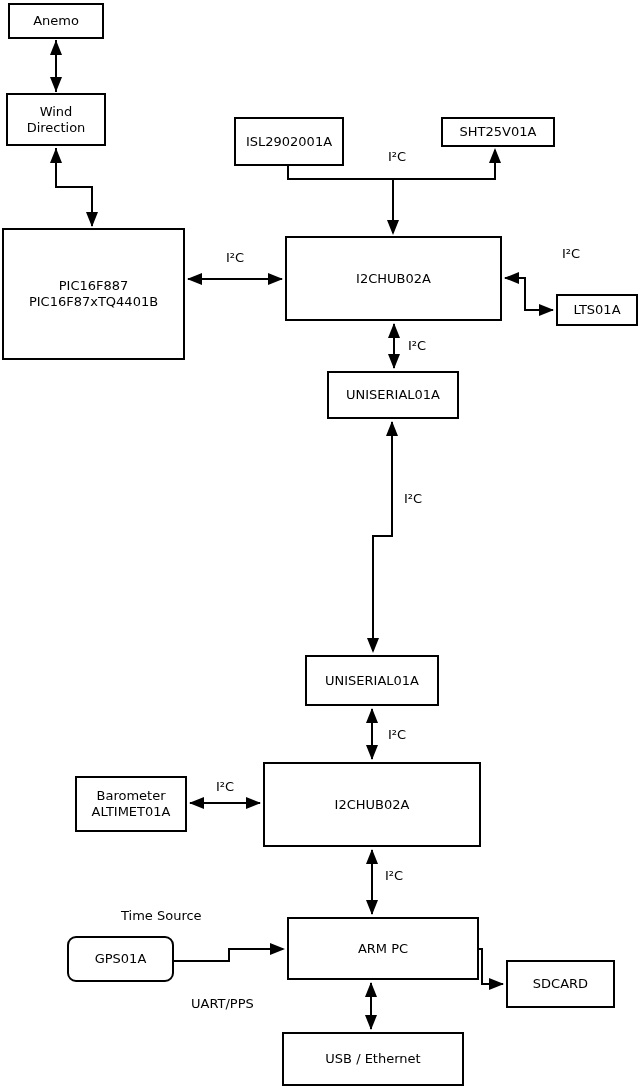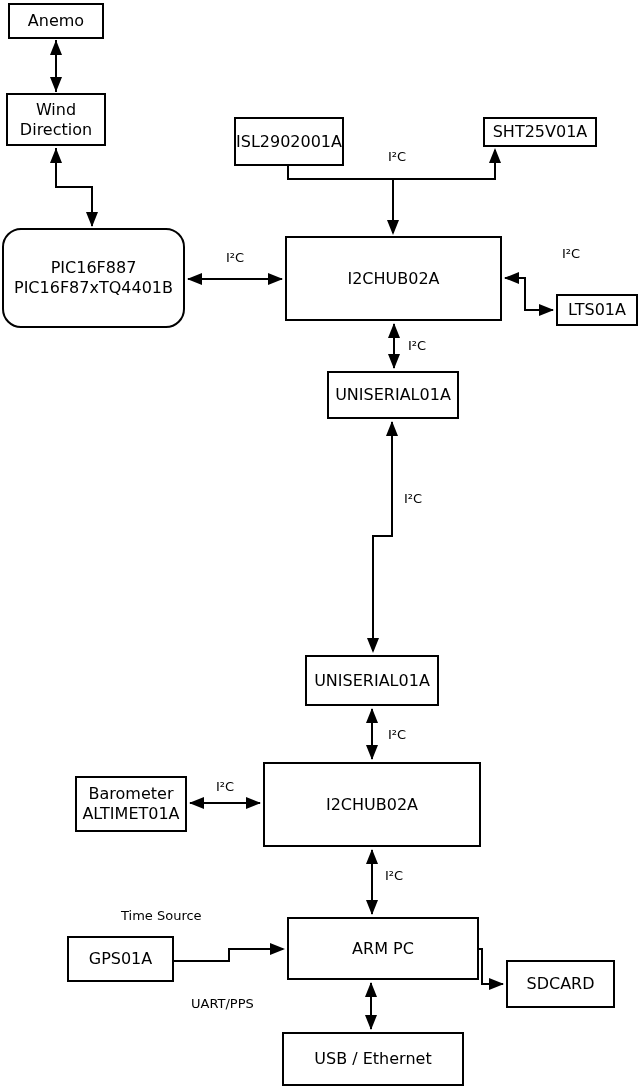--- a/index.html
+++ b/index.html
@@ -25,21 +25,21 @@
   .edges polygon { fill: #000000; stroke: none; }
   .node {
     position: absolute;
     box-sizing: border-box;
     border: 2px solid #000000;
     background: #ffffff;
     display: flex;
     align-items: center;
     justify-content: center;
     text-align: center;
-    font-size: 16px;
+    font-size: 13px;
     line-height: 1.22;
   }
   .lbl {
     position: absolute;
     font-size: 13px;
     white-space: nowrap;
   }
 </style>
 </head>
 <body>
@@ -119,32 +119,32 @@
     <span>Anemo</span>
   </div>
 
   <div class="node" style="left:6px; top:93px; width:100px; height:53px;">
     <div>
       <span style="display:block">Wind</span>
       <span style="display:block">Direction</span>
     </div>
   </div>
 
-  <div class="node" style="left:2px; top:228px; width:183px; height:100px;border-radius:19px;">
+  <div class="node" style="left:2px; top:228px; width:183px; height:132px;">
     <div>
       <span style="display:block">PIC16F887</span>
       <span style="display:block">PIC16F87xTQ4401B</span>
     </div>
   </div>
 
   <div class="node" style="left:234px; top:117px; width:110px; height:49px;">
     <span>ISL2902001A</span>
   </div>
 
-  <div class="node" style="left:441px; top:117px; width:114px; height:30px;margin-left:42px;">
+  <div class="node" style="left:441px; top:117px; width:114px; height:30px;">
     <span>SHT25V01A</span>
   </div>
 
   <div class="node" style="left:285px; top:236px; width:217px; height:85px;">
     <span>I2CHUB02A</span>
   </div>
 
   <div class="node" style="left:556px; top:294px; width:82px; height:32px;">
     <span>LTS01A</span>
   </div>
@@ -165,21 +165,21 @@
   </div>
 
   <div class="node" style="left:263px; top:762px; width:218px; height:85px;">
     <span>I2CHUB02A</span>
   </div>
 
   <div class="node" style="left:287px; top:917px; width:192px; height:63px;">
     <span>ARM PC</span>
   </div>
 
-  <div class="node" style="left:67px; top:936px; width:107px; height:46px;">
+  <div class="node" style="left:67px; top:936px; width:107px; height:46px;border-radius:9px;">
     <span>GPS01A</span>
   </div>
 
   <div class="node" style="left:506px; top:960px; width:109px; height:48px;">
     <span>SDCARD</span>
   </div>
 
   <div class="node" style="left:282px; top:1032px; width:182px; height:54px;">
     <span>USB / Ethernet</span>
   </div>

